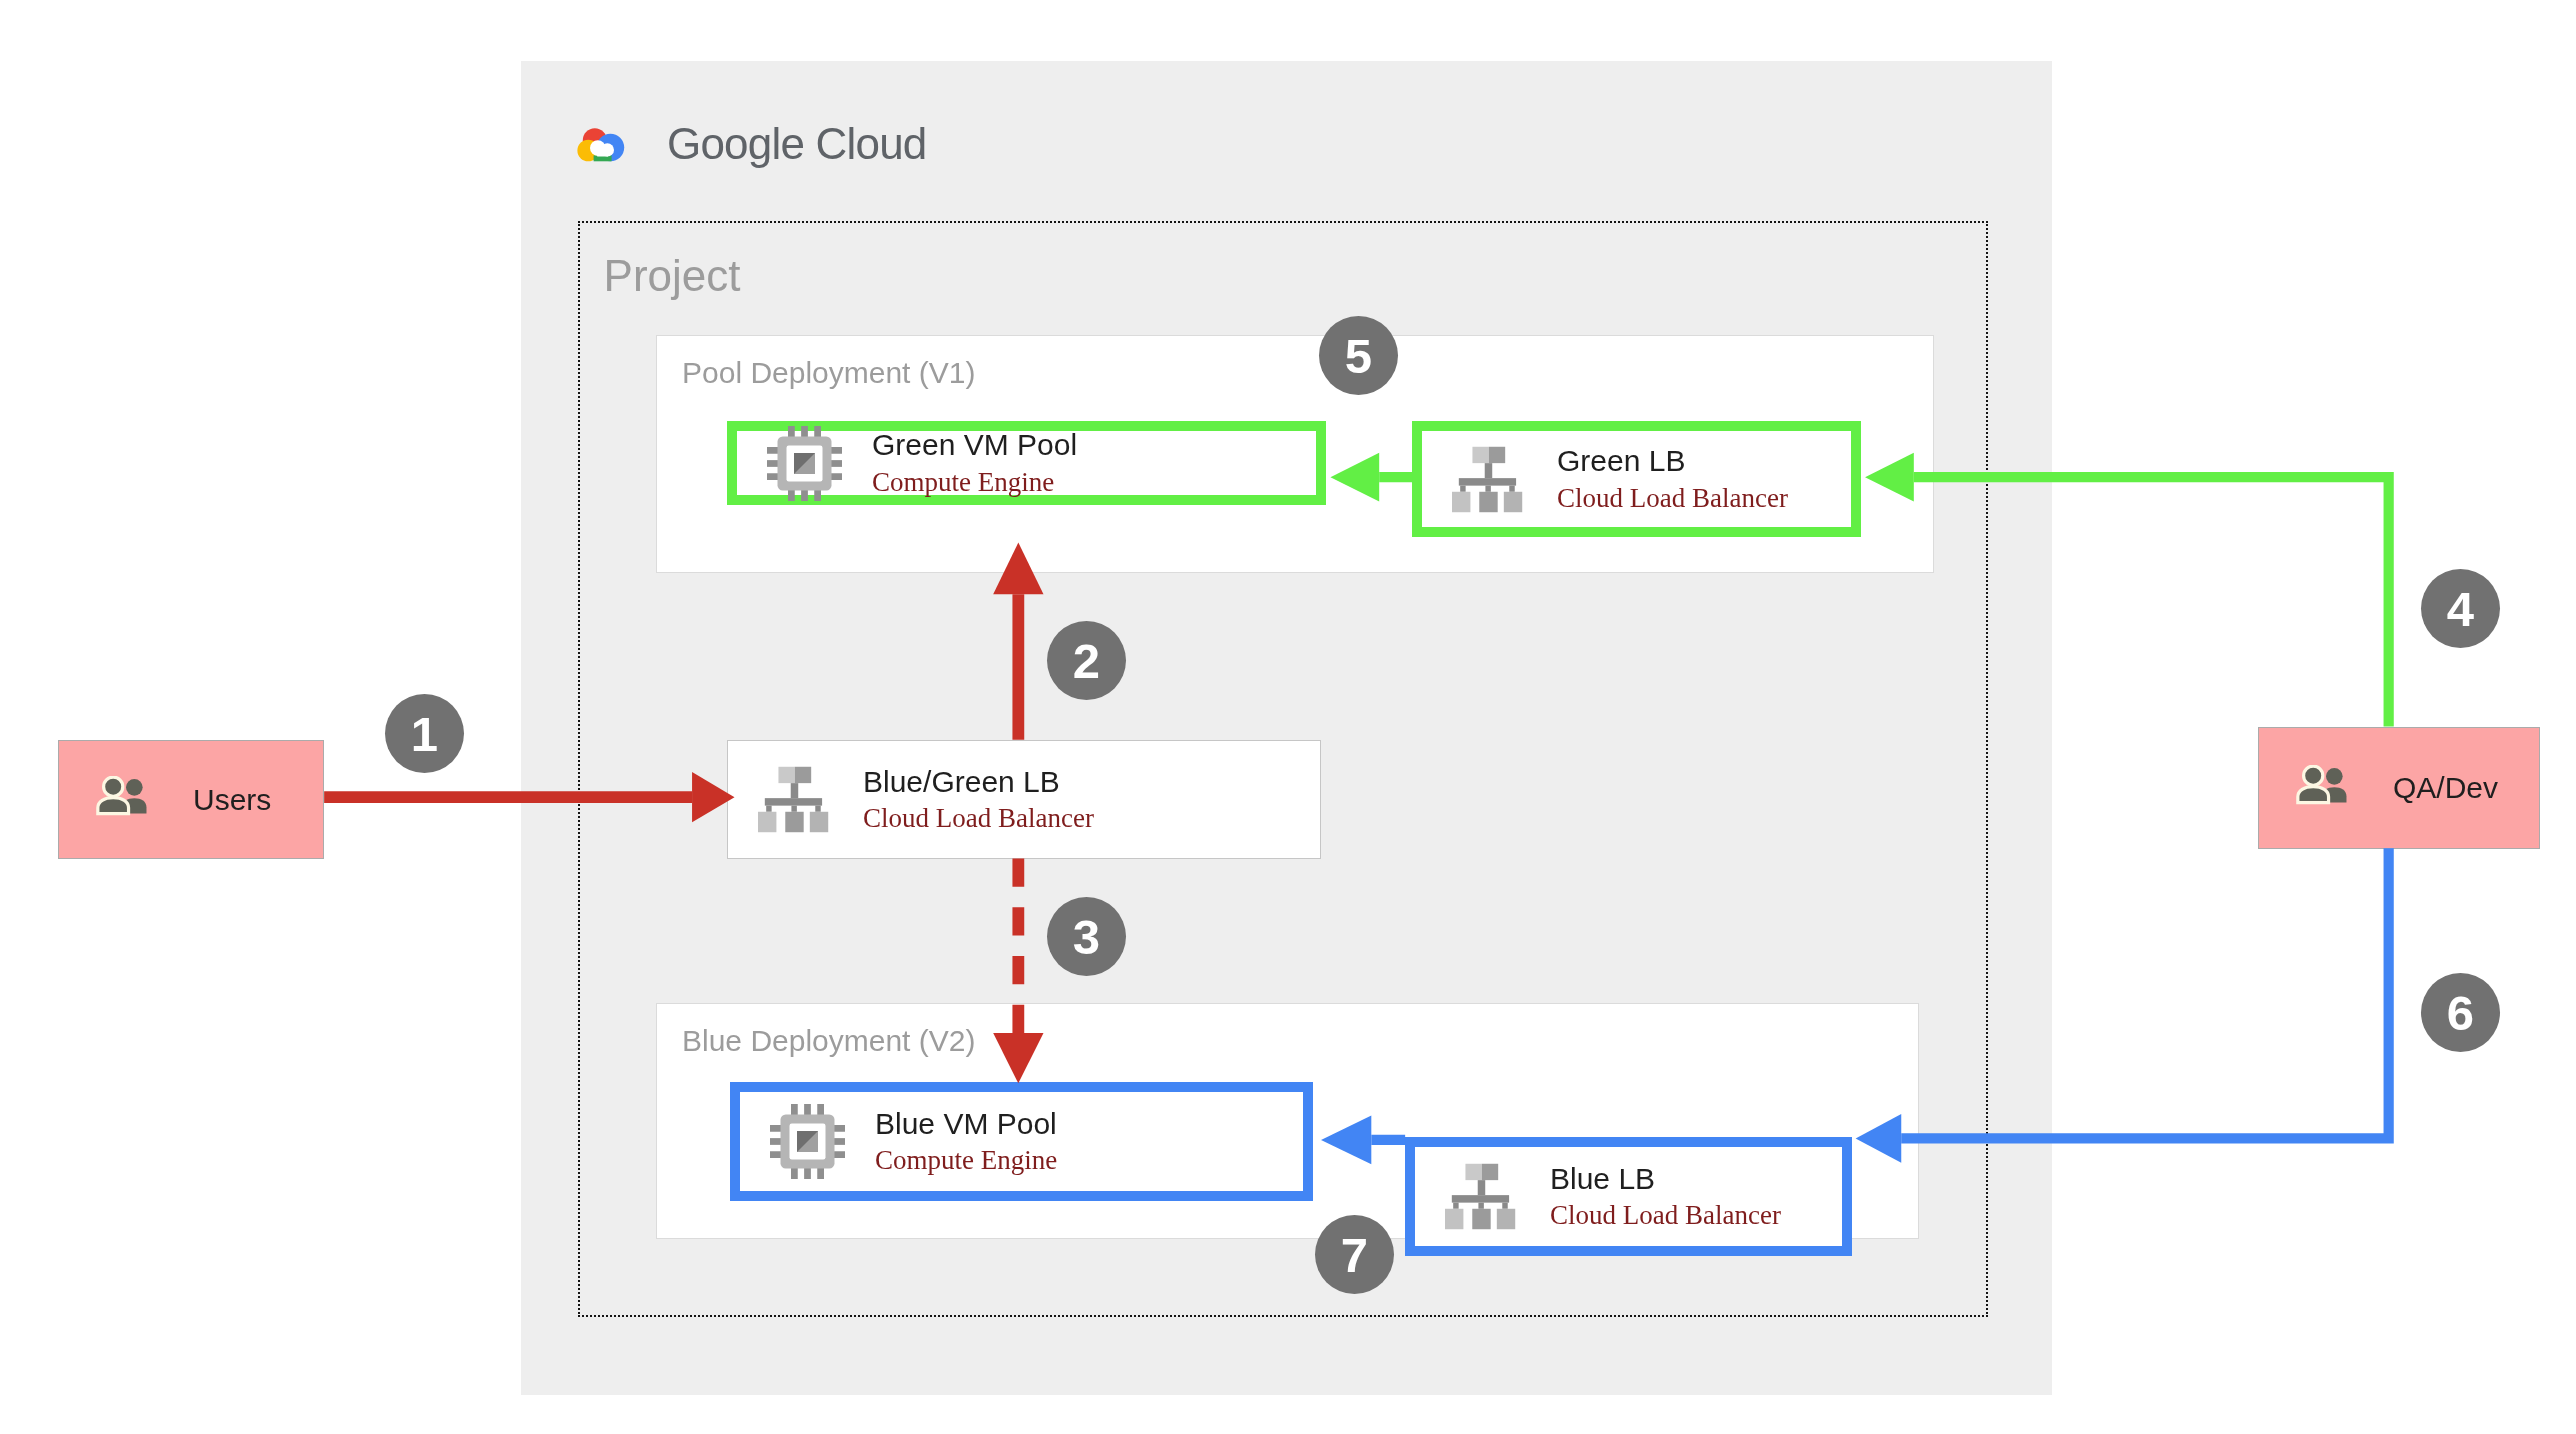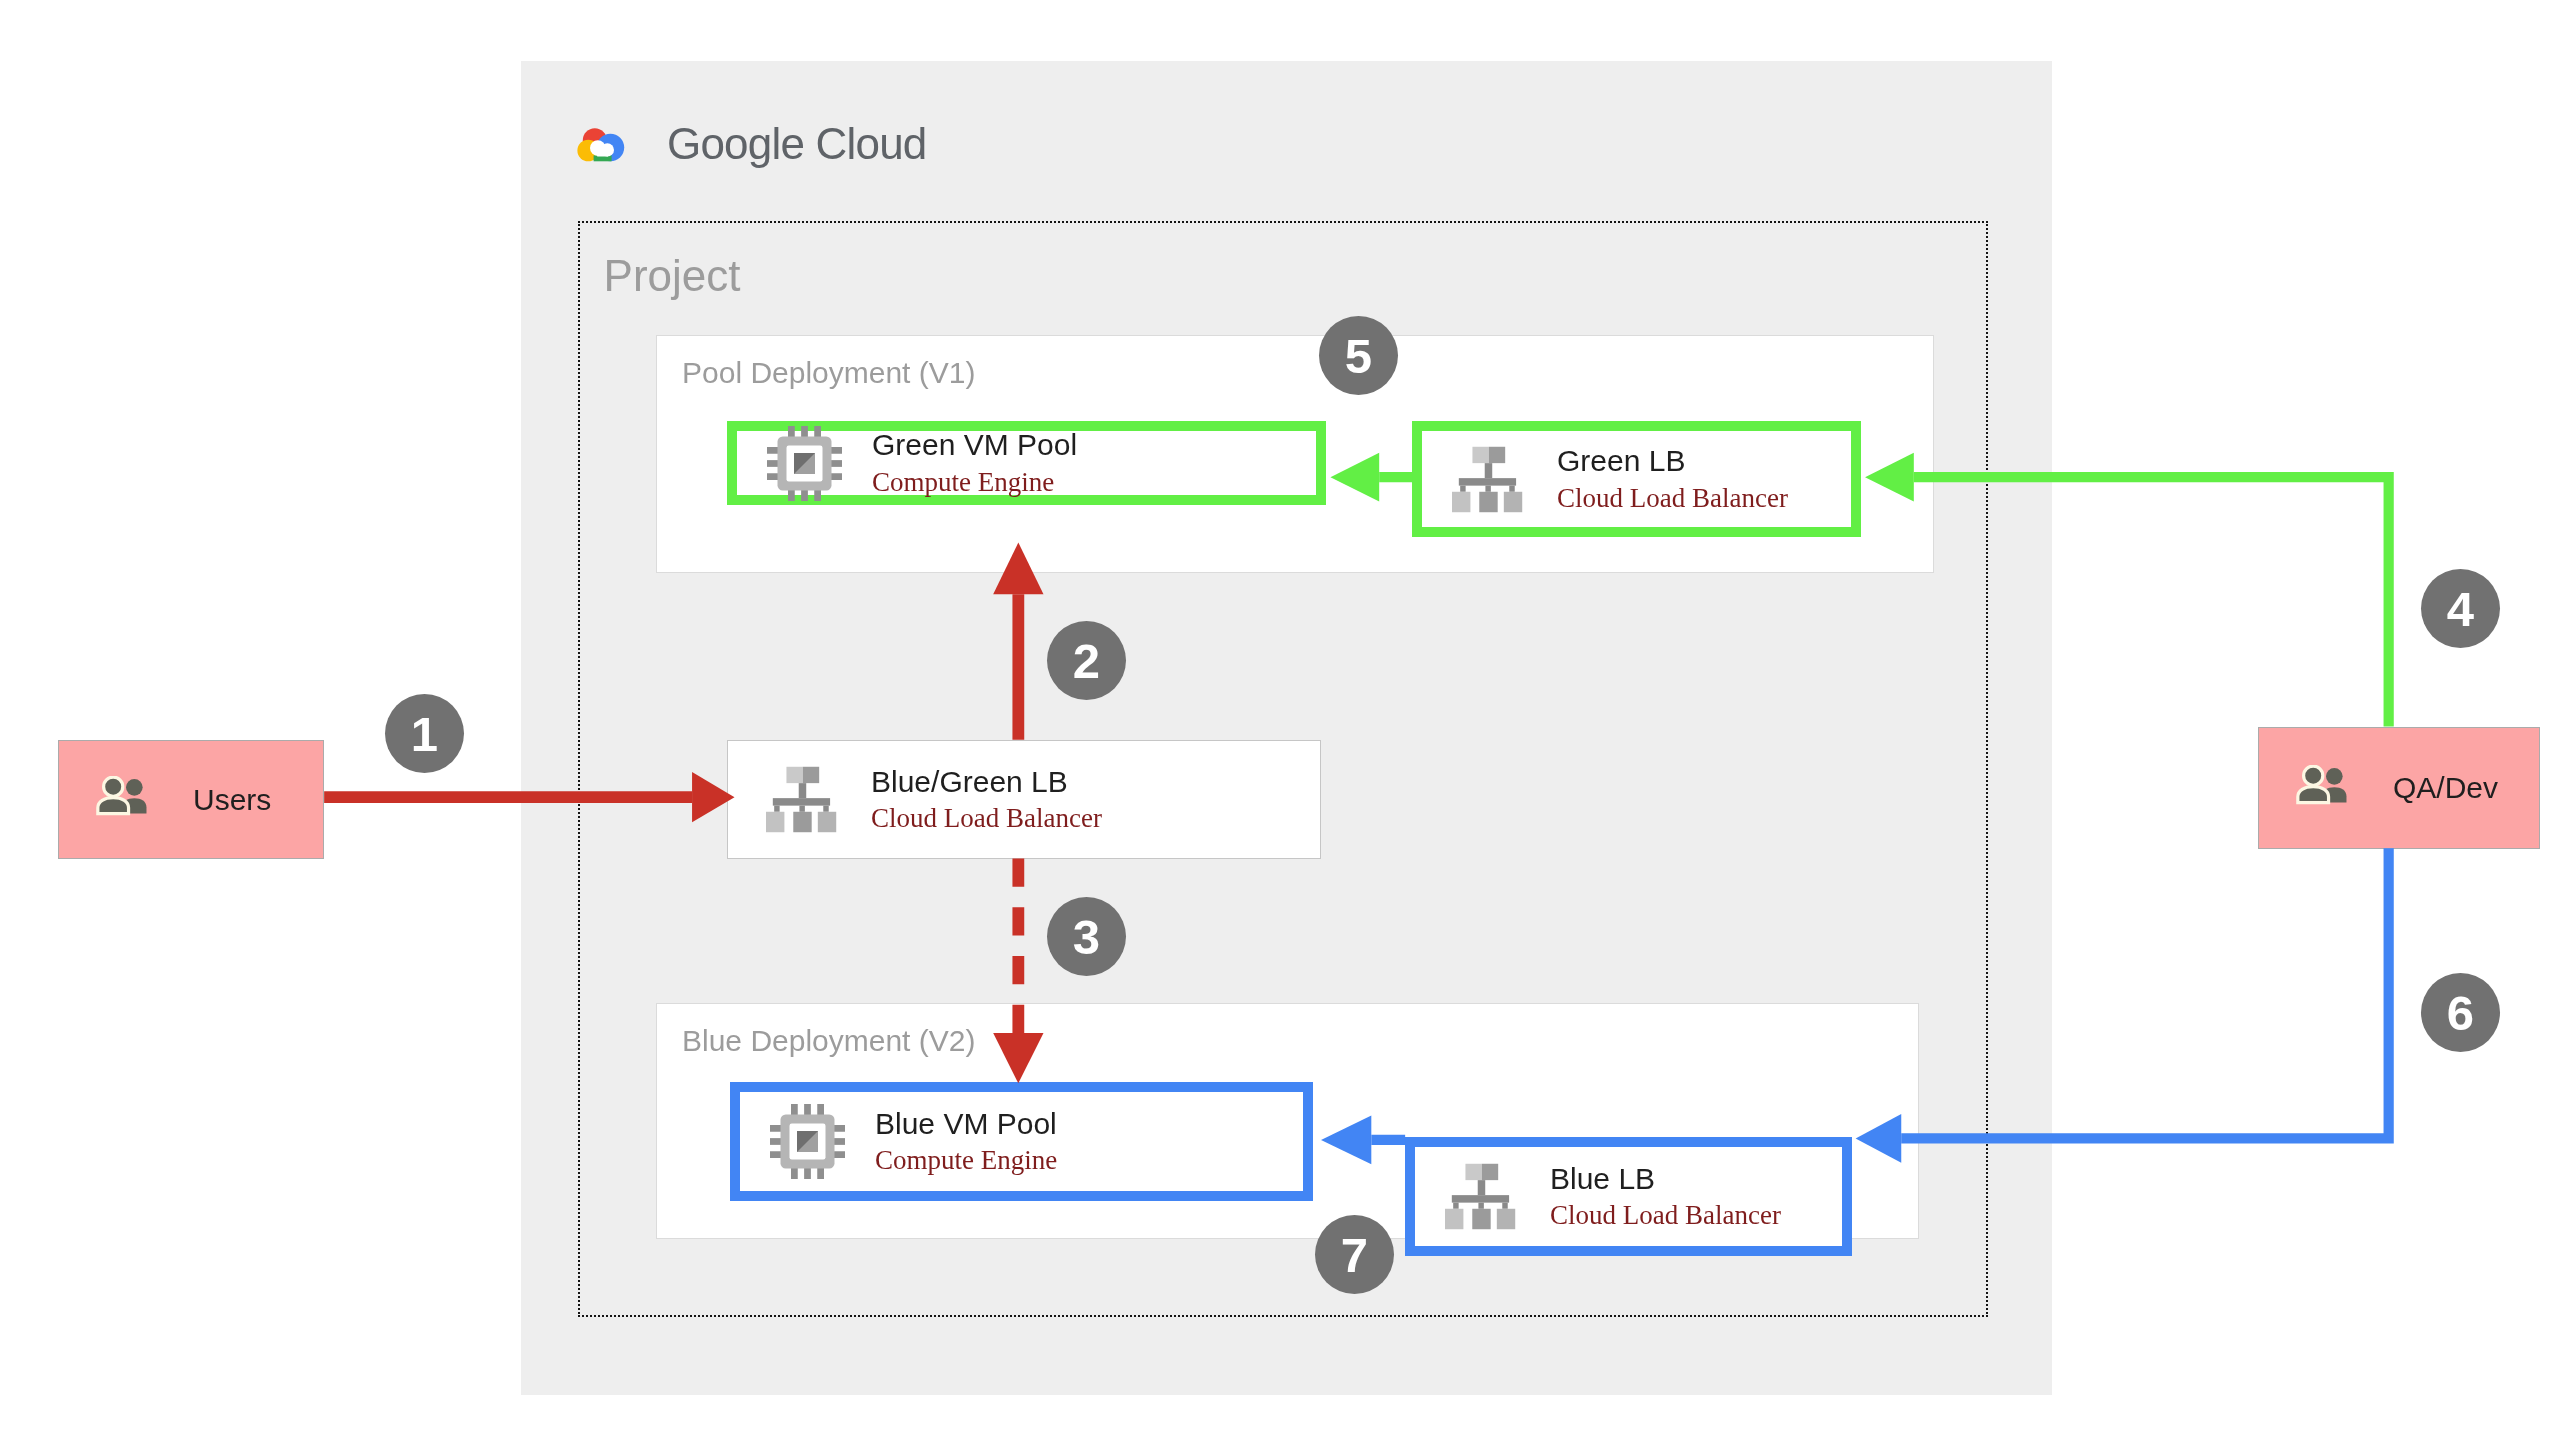--- a/index.html
+++ b/index.html
@@ -23,21 +23,21 @@
   .group-label{position:absolute;left:25px;top:20.4px;font-size:30px;color:#9c9c9c;}
 
   .node{position:absolute;background:#ffffff;box-sizing:border-box;z-index:3;
         display:flex;align-items:center;}
   .node .icon{margin-left:30px;flex:0 0 auto;}
   .node .labels{margin-left:30px;display:flex;flex-direction:column;gap:4.7px;}
   .node .title{font-size:30px;color:#1f1f1f;}
   .node .sub{font-size:27px;color:#7f1d1d;font-family:Liberation Serif, serif;}
   .accent-green{border:10.2px solid #62ef45;}
   .accent-blue{border:10.2px solid #4285f4;}
-  .plain{border:1.6px solid #c6c6c6;padding-left:8px;}
+  .plain{border:1.6px solid #c6c6c6;}
 
   .actor{position:absolute;background:#fca5a5;border:1.6px solid #ababab;box-sizing:border-box;
          z-index:3;display:flex;align-items:center;}
   .actor .icon{margin-left:35px;}
   .actor .label{margin-left:35px;font-size:30px;color:#1f1f1f;}
 
   .conn{position:absolute;left:0;top:0;width:2576px;height:1434px;z-index:4;pointer-events:none;}
   .edge{fill:none;stroke-width:15px;}
   .edge-thin{fill:none;stroke-width:13px;}
   .edge-dashed{fill:none;stroke-width:15px;stroke-dasharray:36 26;}

